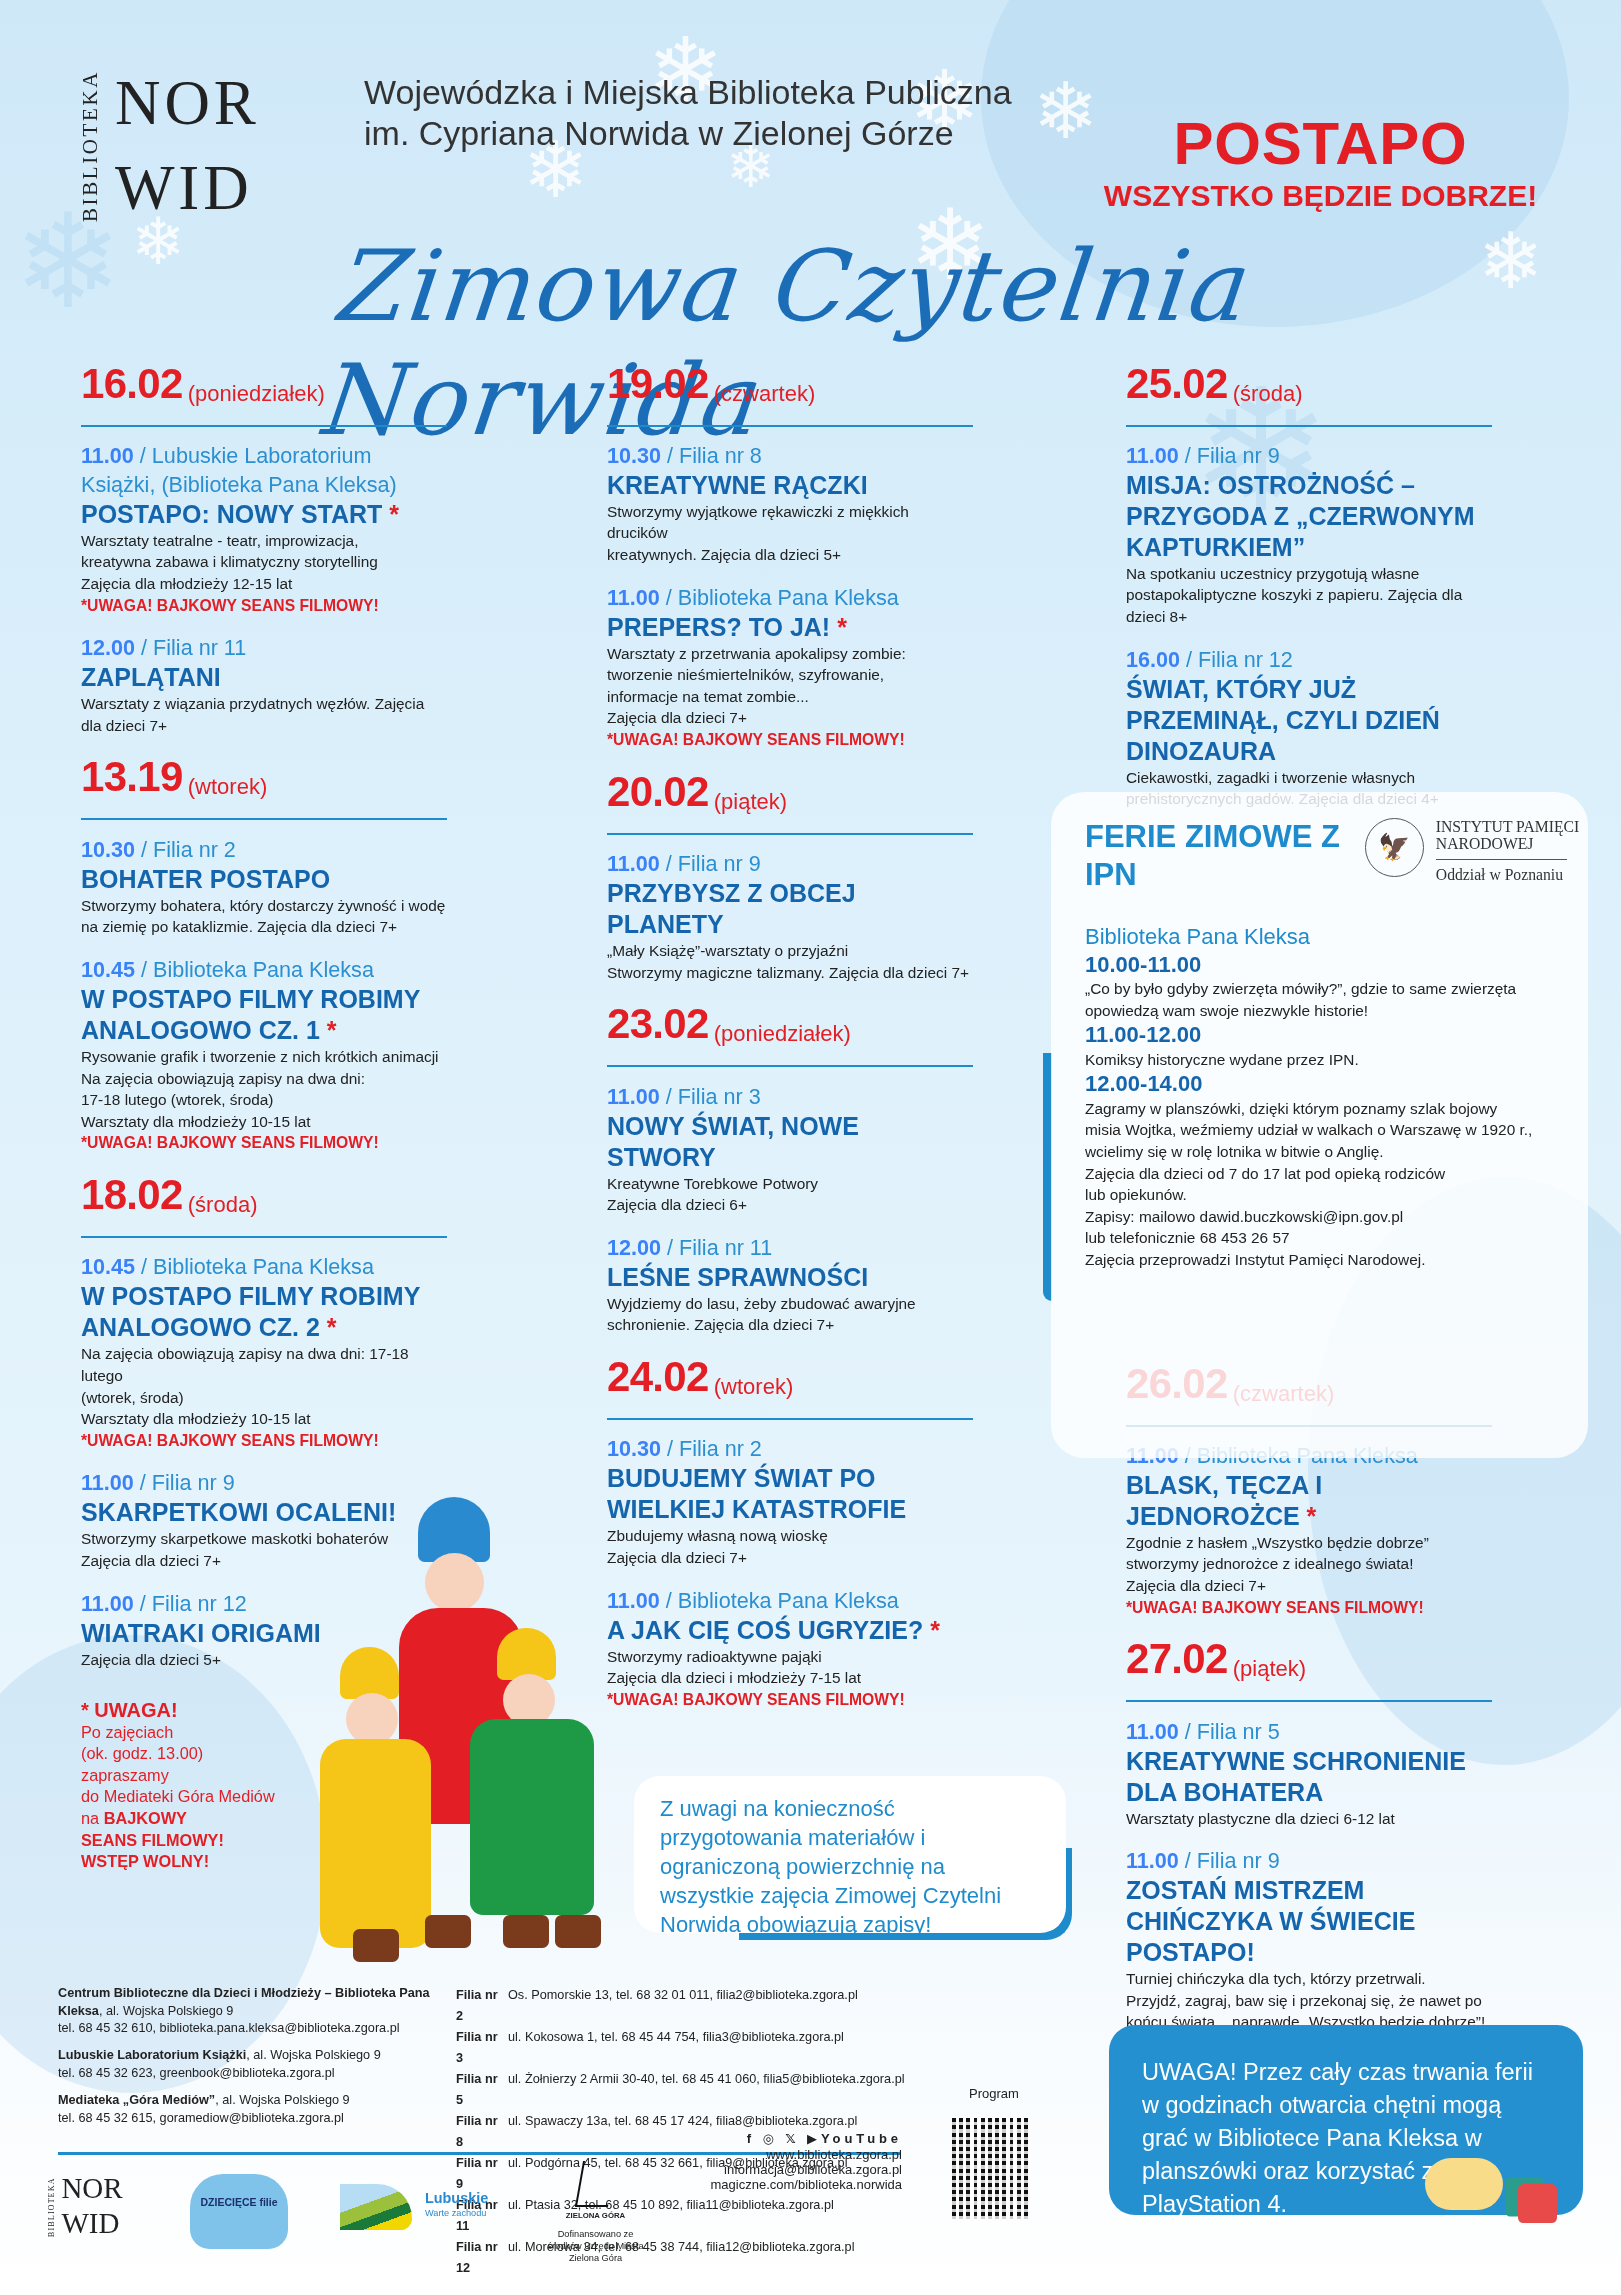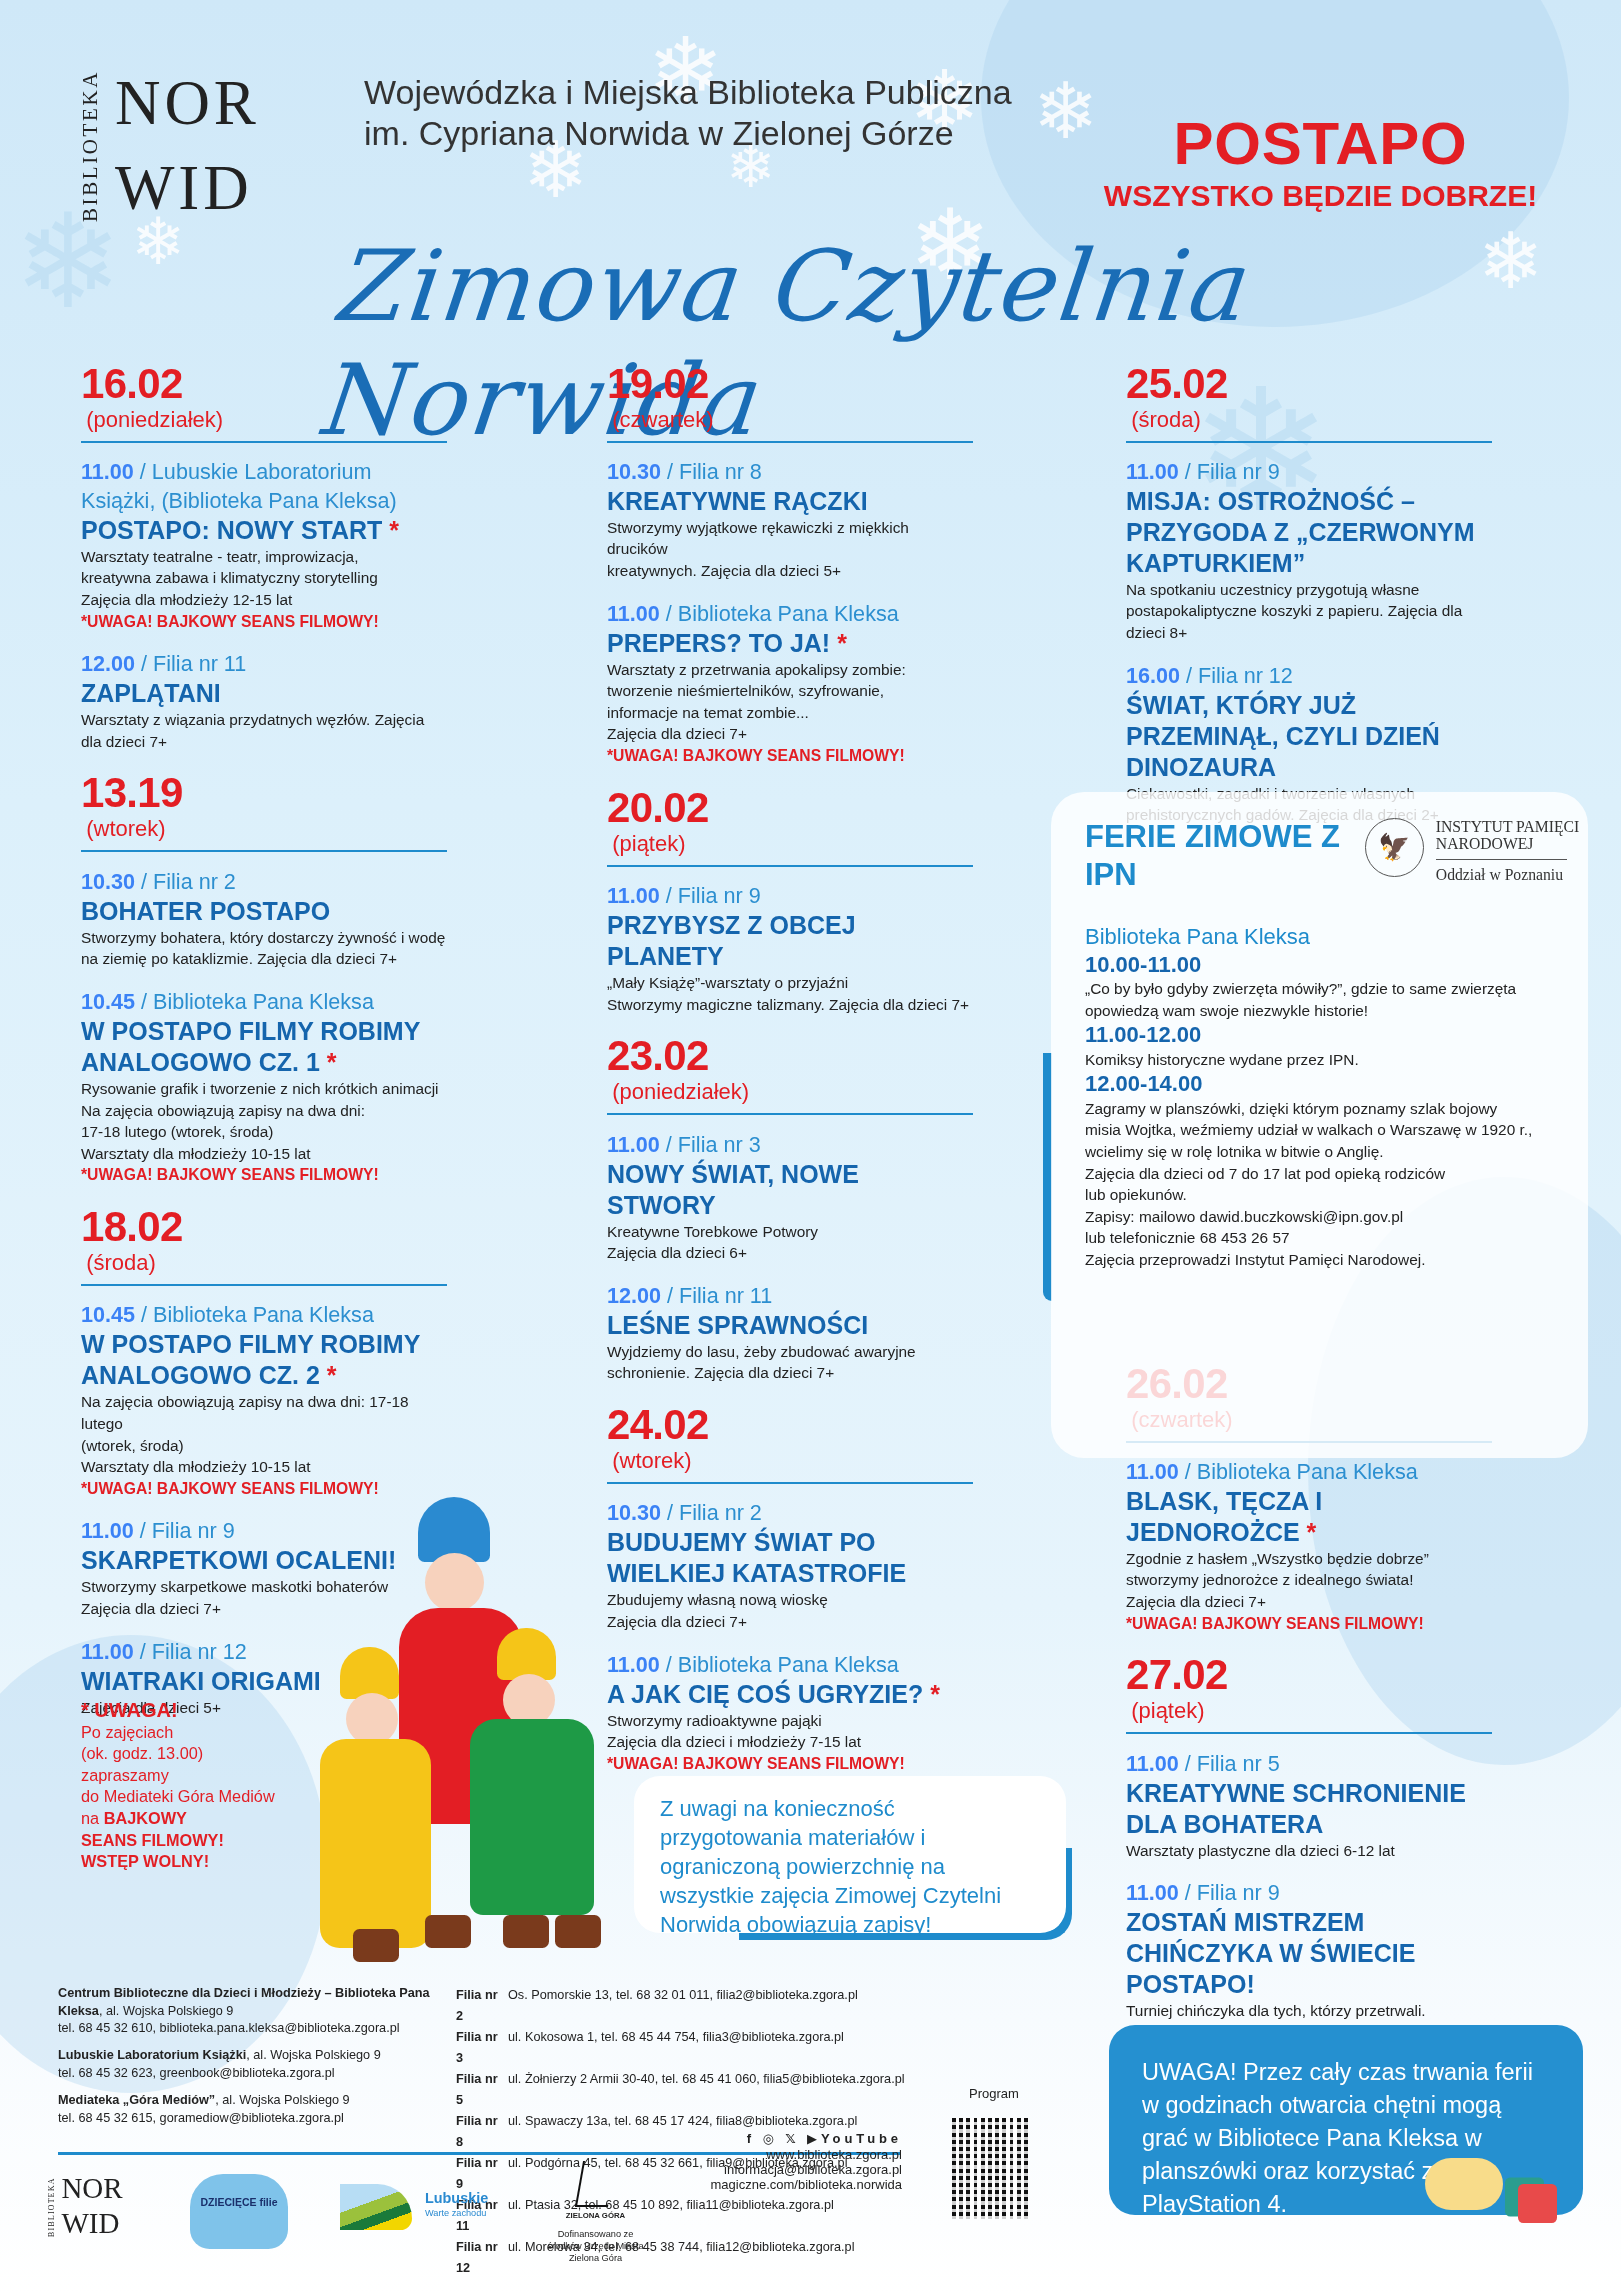--- a/index.html
+++ b/index.html
@@ -27,21 +27,21 @@
   .tagline .t1 { font-size: 60px; letter-spacing: 0.7px; line-height: 65px; }
   .tagline .t2 { font-size: 30px; line-height: 39px; }
   .title-script { position: absolute; left: 333px; top: 229px; font-family: "DejaVu Serif", serif; font-style: italic; font-size: 98px; color: #1a6db6; letter-spacing: 1.3px; transform: skewX(-8deg); }
 
   
   .col { position: absolute; }
   .col1 { left: 81px; top: 353px; width: 366px; }
   .col2 { left: 607px; top: 353px; width: 366px; }
   .col3 { left: 1126px; top: 353px; width: 366px; }
   .day { margin-top: 6.5px; }
-  .day-head { display: flex; align-items: flex-start; border-bottom: 2.6px solid #1e8bcc; padding-bottom: 8px; margin-bottom: 14.4px; flex-direction: column; }
+  .day-head { display: flex; align-items: flex-end; border-bottom: 2.6px solid #1e8bcc; padding-bottom: 18px; margin-bottom: 14.4px; }
   .day-date { color: #e31e24; font-weight: bold; font-size: 42px; line-height: 47px; letter-spacing: -0.7px; }
   .day-name { color: #e31e24; font-size: 22px; margin-left: 5.2px; }
   .event { margin-bottom: 17px; }
   .ev-time-line { font-size: 21.6px; line-height: 29px; color: #2c8fd0; }
   .ev-time { color: #3b82f6; font-weight: bold; }
   .ev-title { color: #1565ad; font-weight: bold; font-size: 25px; line-height: 31px; }
   .ev-title .star { color: #e31e24; }
   .ev-sub { color: #1565ad; font-weight: bold; font-size: 17px; line-height: 22px; }
   .ev-desc { font-size: 15.4px; line-height: 21.6px; color: #222; white-space: pre-line; }
   .ev-note { color: #e31e24; font-weight: bold; font-size: 15.7px; line-height: 21.6px; }
@@ -292,21 +292,21 @@
       <div class="event">
         <div class="ev-time-line"><span class="ev-time">11.00</span> / <span>Filia nr 9</span></div>
         <div class="ev-title"><span>MISJA: OSTROŻNOŚĆ – PRZYGODA Z „CZERWONYM KAPTURKIEM”</span></div>
         <div class="ev-desc">Na spotkaniu uczestnicy przygotują własne
 postapokaliptyczne koszyki z papieru. Zajęcia dla dzieci 8+</div>
       </div>
       <div class="event">
         <div class="ev-time-line"><span class="ev-time">16.00</span> / <span>Filia nr 12</span></div>
         <div class="ev-title"><span>ŚWIAT, KTÓRY JUŻ PRZEMINĄŁ, CZYLI DZIEŃ DINOZAURA</span></div>
         <div class="ev-desc">Ciekawostki, zagadki i tworzenie własnych
-prehistorycznych gadów. Zajęcia dla dzieci 2+</div>
+prehistorycznych gadów. Zajęcia dla dzieci 4+</div>
       </div>
     </div>
   </div>
 
 <div class="col col3" id="col3b" style="top:1353px;">
     <div class="day">
       <div class="day-head">
         <span class="day-date">26.02</span>
         <span class="day-name">(czwartek)</span>
       </div>

